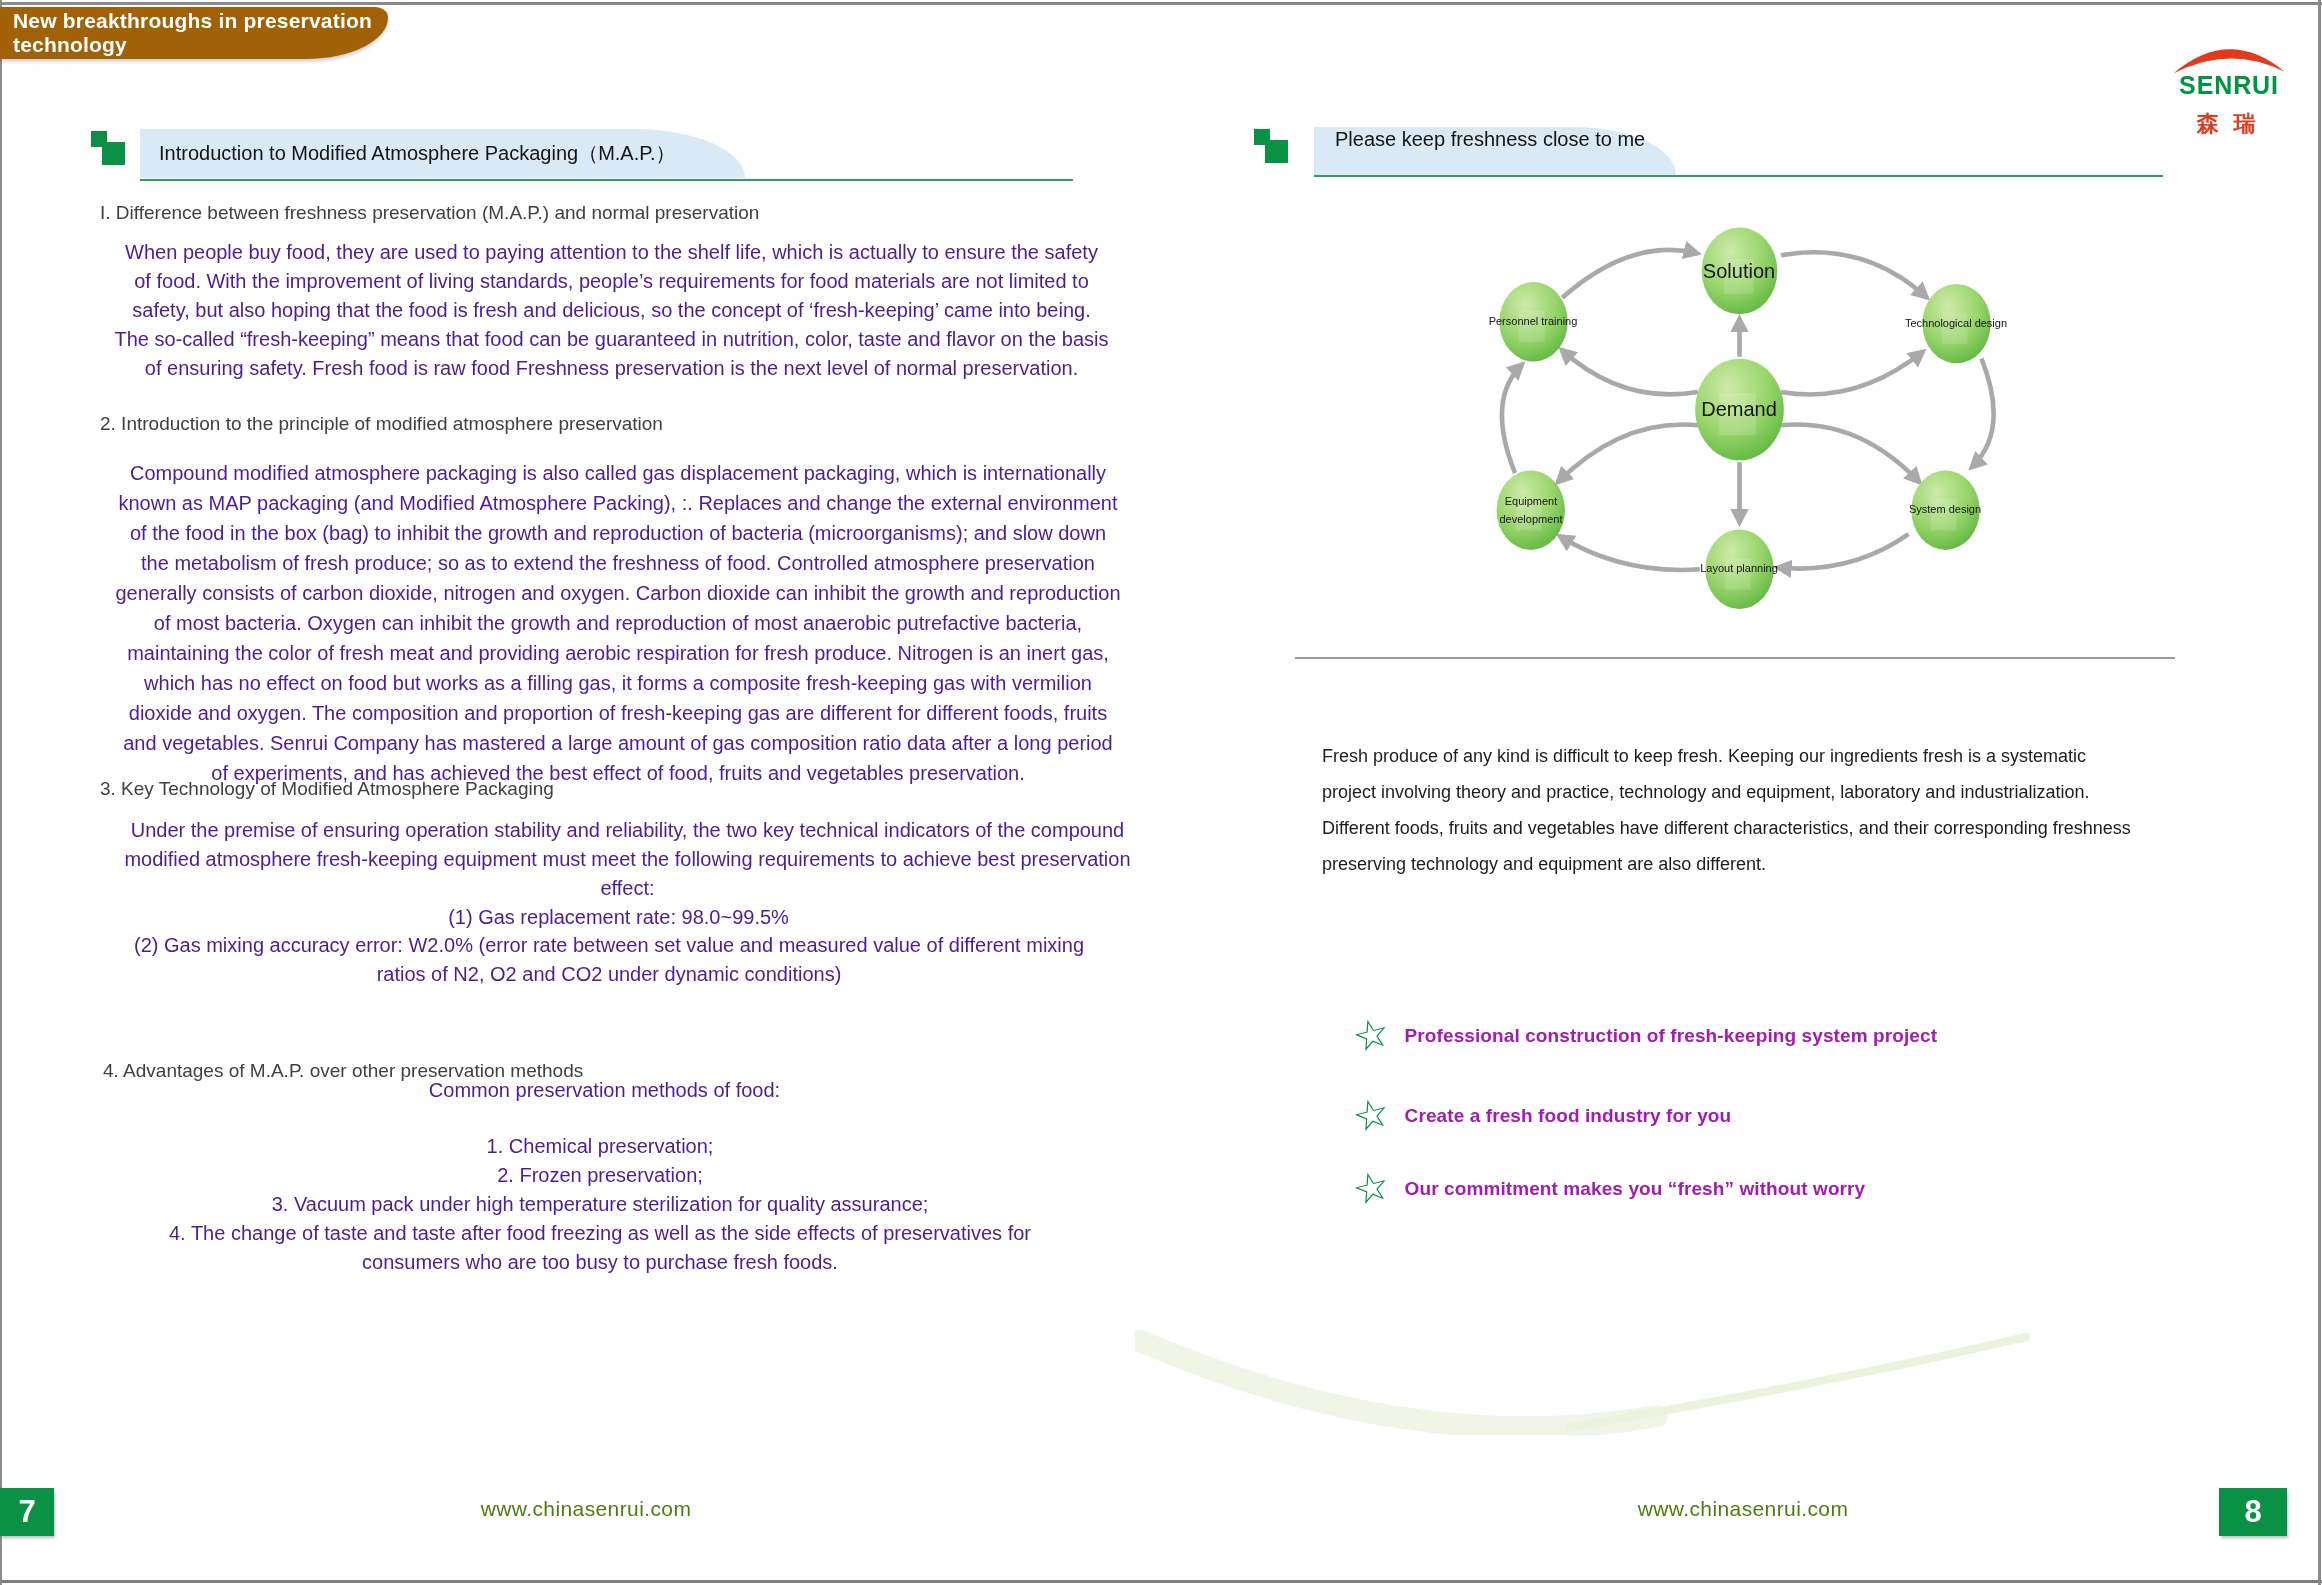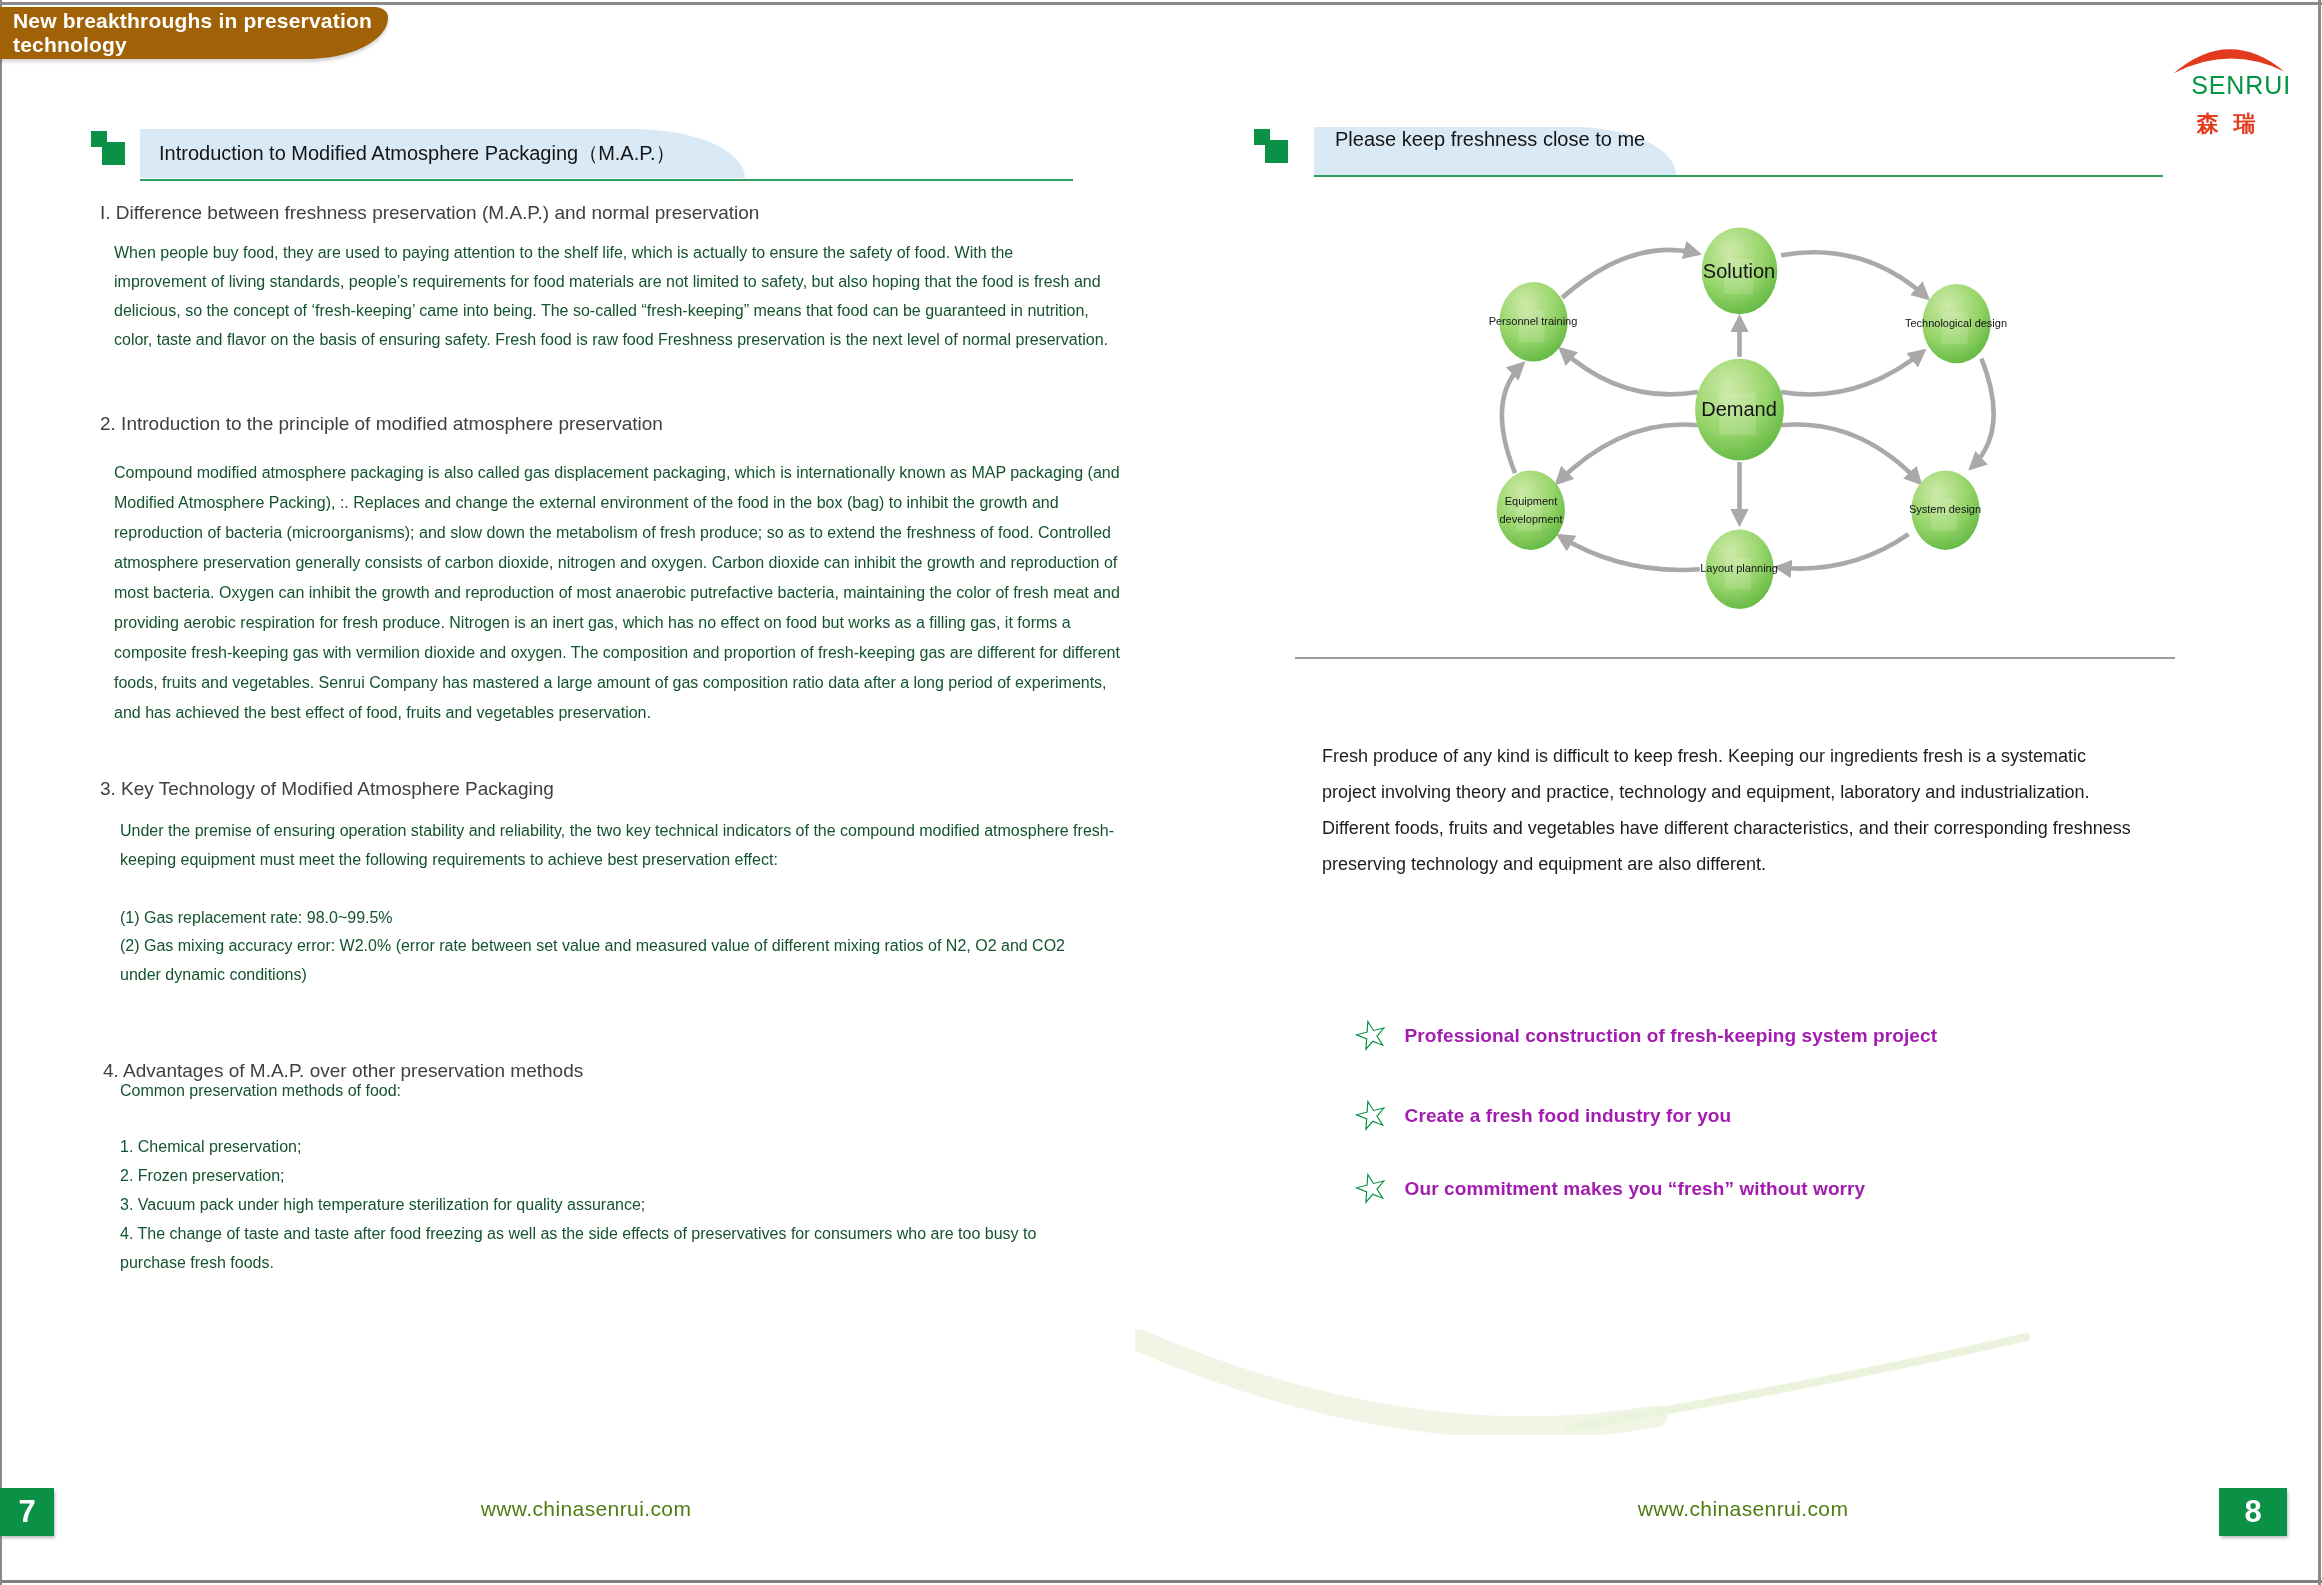--- a/index.html
+++ b/index.html
@@ -16,30 +16,30 @@
   .edge.right{left:2318px;top:0;width:2.8px;height:1586px;}
   
   .ribbon{
     left:0;top:7.4px;width:388px;height:52px;background:#a16207;
     border-radius:0 16.6px 102px 0 / 0 13px 52px 0;
     display:flex;align-items:center;box-shadow:0 2.8px 3.7px rgba(0,0,0,.18);
   }
   .ribbon span{color:#ffffff;font-weight:bold;font-size:21px;padding-left:13px;letter-spacing:0.2px;}
   
   .logo{left:2167px;top:41px;width:124px;height:103px;text-align:center;line-height:1;}
-  .logo .brand{color:#009540;font-weight:normal;font-size:25px;letter-spacing:0.9px;display:block;margin-top:-5.5px;text-align:right;}
+  .logo .brand{color:#009540;font-weight:bold;font-size:25px;letter-spacing:0.9px;display:block;margin-top:-5.5px;}
   .logo .cn{color:#e23a1d;font-size:22px;font-weight:bold;letter-spacing:14.8px;display:block;margin-top:15px;padding-left:9.2px;}
   
   .hdr-box{background:#d9e9f5;height:49px;border-top-right-radius:111px 49px;}
   .hdr-title{font-size:20px;color:#151515;line-height:49px;white-space:nowrap;}
   .underline{height:1.8px;background:#2f9e60;}
   .sq{position:absolute;background:#0a9146;}
   
   .sec-heading{color:#404040;font-size:19px;line-height:24px;}
-  .para{font-size:16px;line-height:29px;color:#14532d;text-align:left;}
+  .para{font-size:20px;line-height:29px;color:#4c1d95;text-align:center;}
   .para.wide{line-height:30px;}
   .rp-para{font-size:18px;line-height:36px;color:#1d1d1d;}
   .list .para{margin:0;}
   
   .bullet-row{display:flex;align-items:center;gap:14.8px;}
   .star{color:#00913e;font-size:41px;line-height:41px;transform:rotate(-14deg);font-weight:normal;}
   .bullet-text{color:#a21caf;font-size:19px;font-weight:bold;letter-spacing:0.1px;}
   
   .diagram{left:1467px;top:222px;width:545px;height:399px;}
   .diagram svg{position:absolute;left:0;top:0;}

